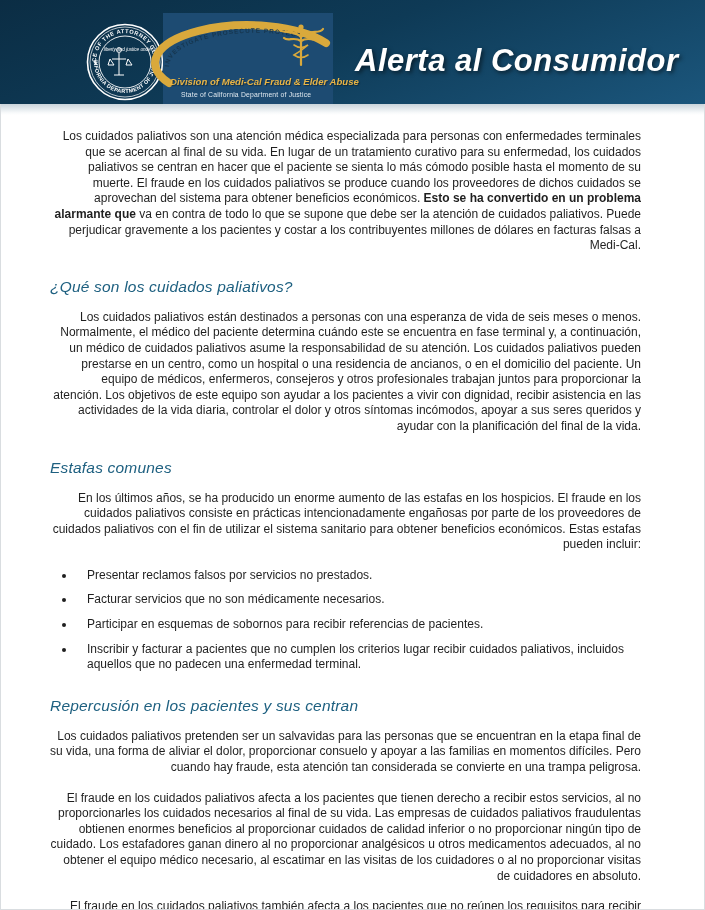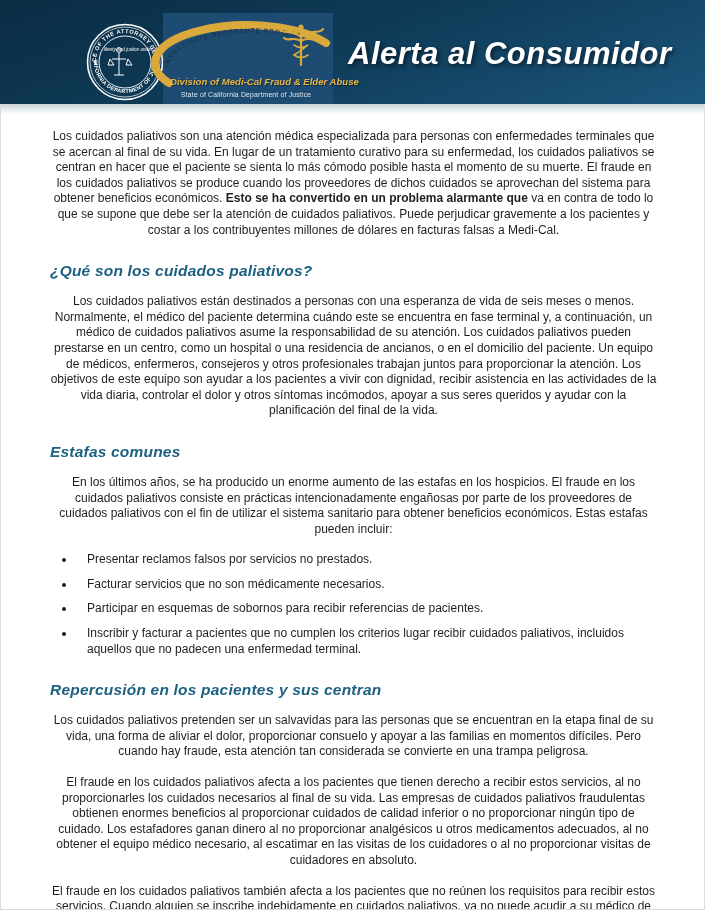--- a/index.html
+++ b/index.html
@@ -25,30 +25,30 @@
   }
   .dmfea-division{
     position:absolute;left:7px;top:63px;width:160px;font-size:9.6px;font-weight:bold;
     font-style:italic;color:#e8b445;white-space:nowrap;text-shadow:1px 1px 1px rgba(0,0,0,.4);
   }
   .dmfea-state{
     position:absolute;left:18px;top:78px;width:140px;font-size:6.8px;color:#dfe8ef;
     white-space:nowrap;letter-spacing:.2px;
   }
   .masthead-title{
-    position:absolute;left:348px;top:36px;margin:0;
+    position:absolute;left:348px;top:36px;margin:7px;
     font-size:31px;font-weight:bold;font-style:italic;color:#ffffff;
     letter-spacing:.5px;white-space:nowrap;text-shadow:2px 2px 4px rgba(0,0,0,.55);
   }
   .masthead-strip{width:705px;height:11px;background:linear-gradient(#c9d4db,#f8fafb 80%,#ffffff);}
   
   .content{padding:14px 48px 0 50px;}
-  .content p{margin:0 0 15px 0;font-size:12px;line-height:15.6px;text-align:center;}
+  .content p{margin:0 16px 15px 0;font-size:12px;line-height:15.6px;text-align:right;}
   .content h2{
-    margin:24px 0 14px 0;font-size:15.5px;font-weight:bold;font-style:italic;
+    margin:24px 0 14px 0;font-size:15.5px;font-weight:normal;font-style:italic;
     color:#1e6080;letter-spacing:.2px;
   }
   .content ul{margin:6px 0 10px 0;padding-left:26px;}
   .content li{font-size:12px;line-height:15.6px;margin-bottom:9px;padding-left:11px;}
   
   .footer{position:absolute;left:38px;right:36px;bottom:14px;}
   .footer-rule{border:none;border-top:2px solid #1b3a5c;margin:0 0 14px 0;}
   .footer-row{display:flex;align-items:center;justify-content:space-between;padding:0 12px;}
   .footer-text{font-size:11px;font-style:italic;font-weight:bold;color:#1c3a5e;}
   .footer-seal{width:26px;height:26px;flex:0 0 auto;}

